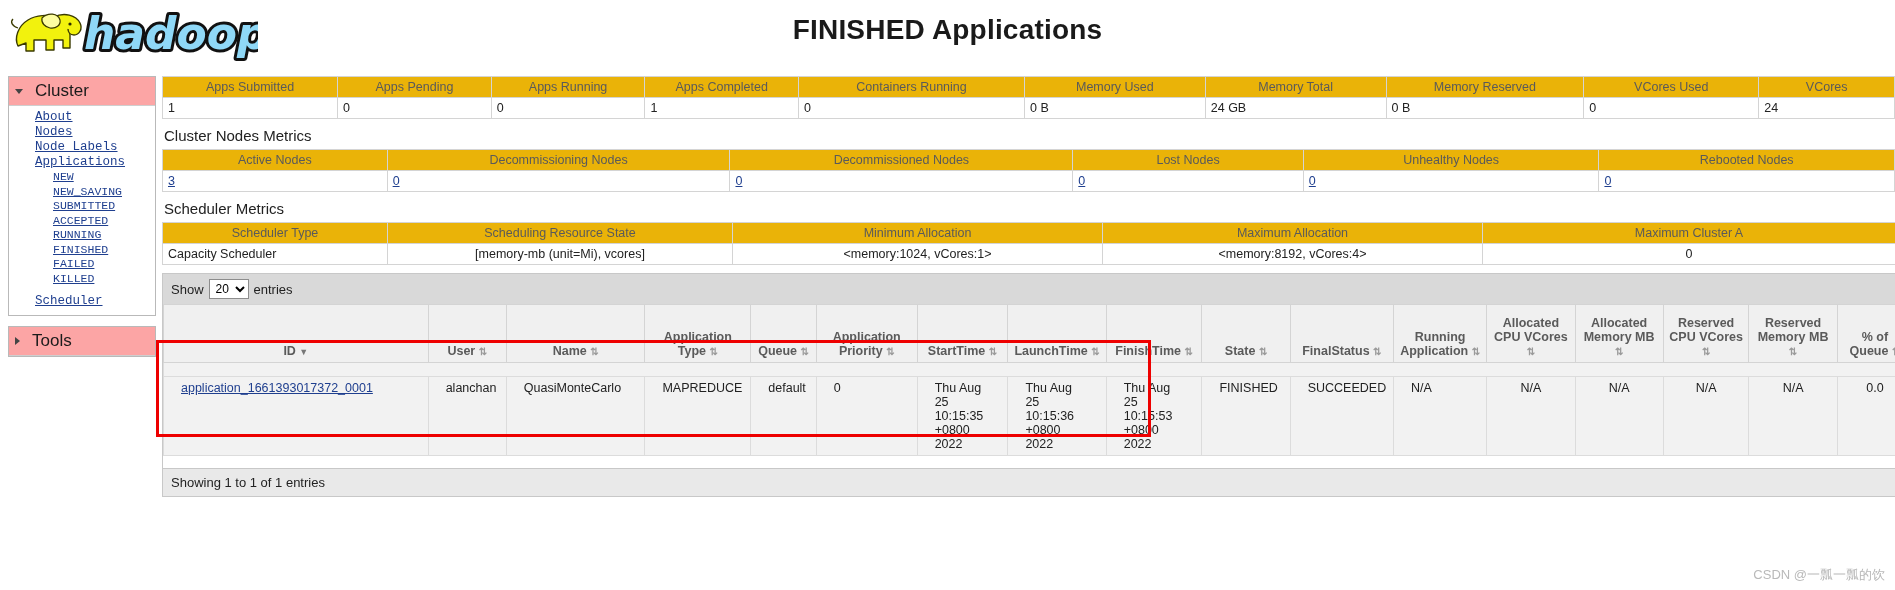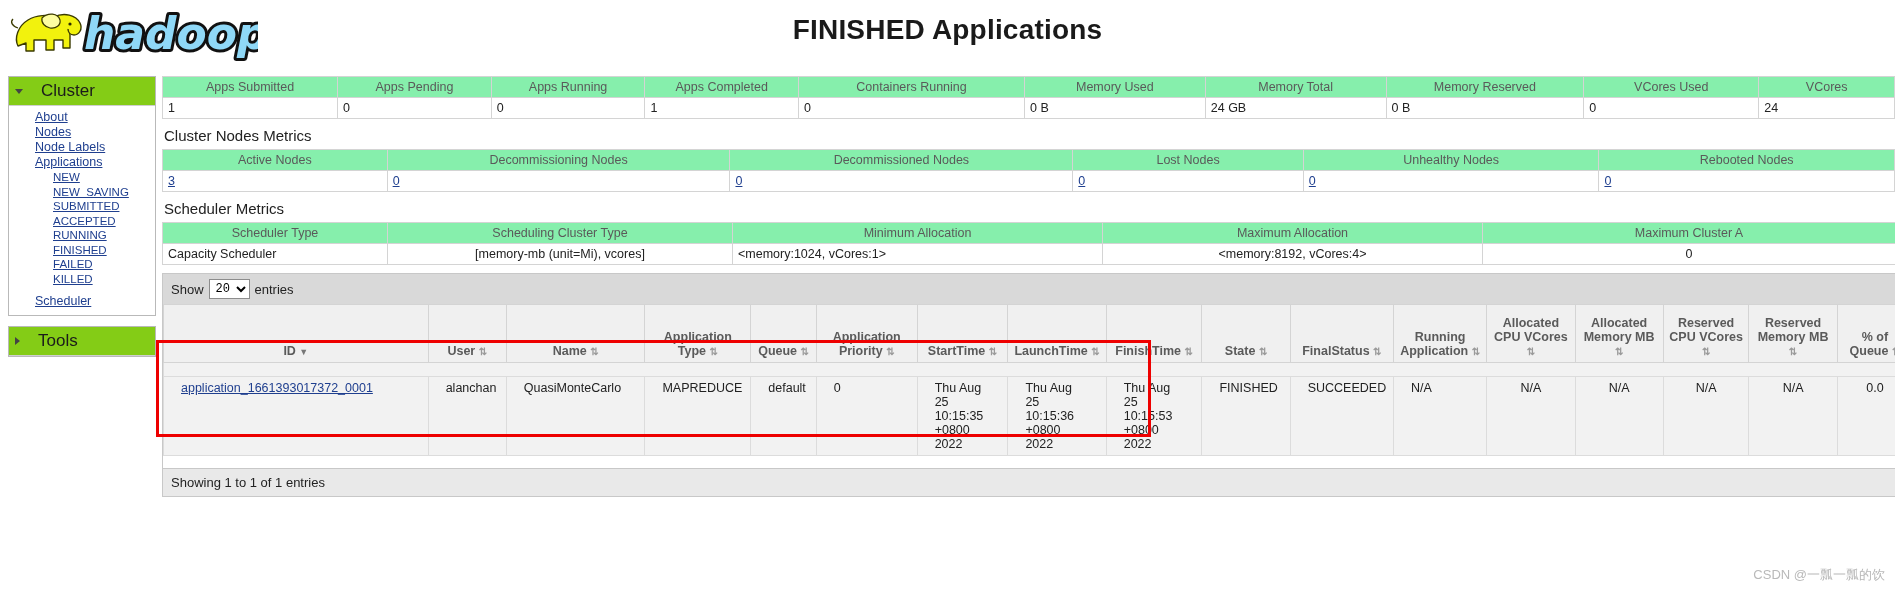--- a/index.html
+++ b/index.html
@@ -20,64 +20,64 @@
     text-align: center; font-size: 28px; font-weight: bold; color: #1a1a1a;
     letter-spacing: 0.2px;
   }
 
   
   .sidebar { position: absolute; left: 8px; top: 76px; width: 148px; }
   .panel {
     border: 1px solid #b9b9b9; background: #fff; margin-bottom: 10px;
   }
   .panel-head {
-    background: #84cc16; border-bottom: 1px solid #cfcfcf;
+    background: #fca5a5; border-bottom: 1px solid #cfcfcf;
     padding: 4px 6px; font-size: 17px; color: #1b1b1b;
-    display: flex; align-items: center; gap: 18px;
+    display: flex; align-items: center; gap: 12px;
   }
   .tri-down { width: 0; height: 0; border-left: 4px solid transparent;
     border-right: 4px solid transparent; border-top: 5px solid #444; display: inline-block; }
   .tri-right { width: 0; height: 0; border-top: 4px solid transparent;
     border-bottom: 4px solid transparent; border-left: 5px solid #444; display: inline-block; }
-  .panel-body { padding: 4px 0 6px 0; }
+  .panel-body { padding: 4px 0 6px 0; font-family: Liberation Mono, monospace; }
   .nav-link {
     display: block; color: #1f3f8f; font-size: 12.5px; line-height: 15px;
     text-decoration: underline; padding: 0 0 0 26px; cursor: pointer;
     white-space: nowrap;
   }
   .nav-link.sub { padding-left: 44px; font-size: 11.5px; line-height: 14.5px; }
   .nav-gap { height: 8px; }
 
   
   .main { position: absolute; left: 162px; top: 76px; right: 0; }
   .section-title {
     font-size: 15px; color: #222; margin: 0 0 4px 2px; line-height: 18px;
   }
   table.metrics {
     border-collapse: collapse; width: 1733px; table-layout: fixed;
     margin-bottom: 8px; background: #fff;
   }
   table.metrics th {
-    background: #86efac; border: 1px solid #d4d4d4;
+    background: #eab308; border: 1px solid #d4d4d4;
     font-size: 12.5px; font-weight: normal; color: #5a5a5a;
     padding: 3px 4px; text-align: center; white-space: nowrap;
   }
   table.metrics td {
     border: 1px solid #d4d4d4; font-size: 12.5px; color: #222;
     padding: 3px 5px; text-align: left; white-space: nowrap;
   }
 
   
   .dt-wrap { width: 1828px; border: 1px solid #c8c8c8; background: #fff; }
   .dt-top {
     background: #d9d9d9; padding: 5px 8px; font-size: 13px; color: #222;
     display: flex; align-items: center; gap: 5px;
   }
   .dt-select {
-    font-size: 12px; font-family: Liberation Mono, monospace;
+    font-size: 12px; font-family: Liberation Sans, sans-serif;
     padding: 1px 2px; border: 1px solid #8d8d8d; background: #fff;
   }
   table.apps { border-collapse: collapse; width: 100%; table-layout: fixed; }
   table.apps th {
     background: #f0f0f0; border: 1px solid #d4d4d4;
     font-size: 12.5px; font-weight: bold; color: #5a5a5a;
     padding: 4px 5px; vertical-align: bottom; text-align: center;
     height: 58px;
   }
   table.apps th .th-in { display: inline; }
@@ -244,29 +244,29 @@
       <colgroup>
         <col style="width:225px">
           <col style="width:345px">
           <col style="width:370px">
         <col style="width:380px">
           <col style="width:413px">
       </colgroup>
       <tbody>
           <tr>
         <th>Scheduler Type</th>
-        <th>Scheduling Cluster Type</th>
+        <th>Scheduling Resource State</th>
         <th>Minimum Allocation</th>
         <th>Maximum Allocation</th>
         <th>Maximum Cluster A</th>
       </tr>
       <tr>
         <td>Capacity Scheduler</td>
         <td style="text-align:center">[memory-mb (unit=Mi), vcores]</td>
-        <td style="">&lt;memory:1024, vCores:1&gt;</td>
+        <td style="text-align:center">&lt;memory:1024, vCores:1&gt;</td>
         <td style="text-align:center">&lt;memory:8192, vCores:4&gt;</td>
         <td style="text-align:center">0</td>
       </tr>
     </tbody>
       </table>
 
     <div class="dt-wrap">
       <div class="dt-top">
         <span>Show</span>
         <select class="dt-select">

